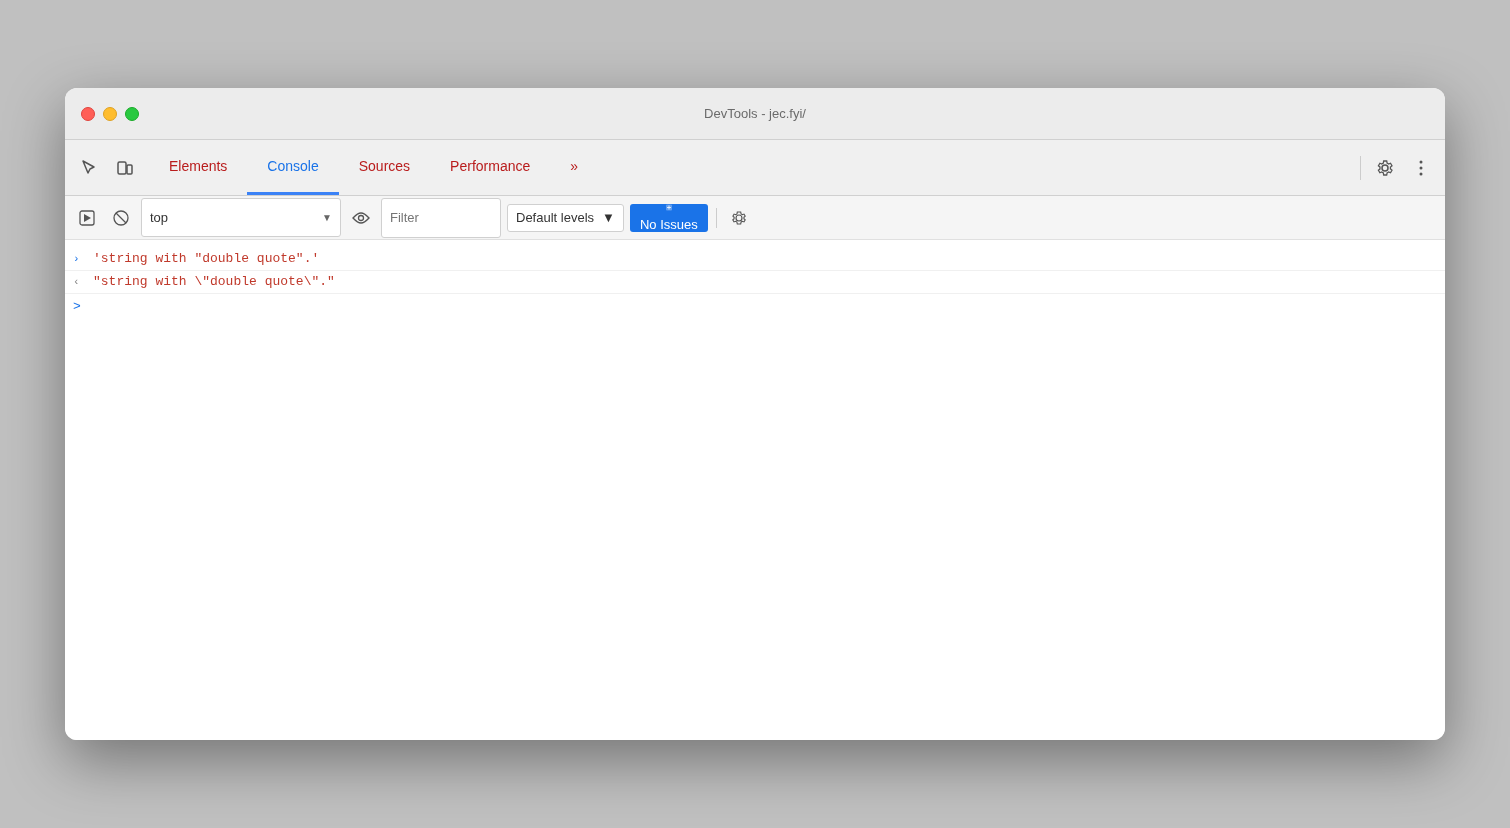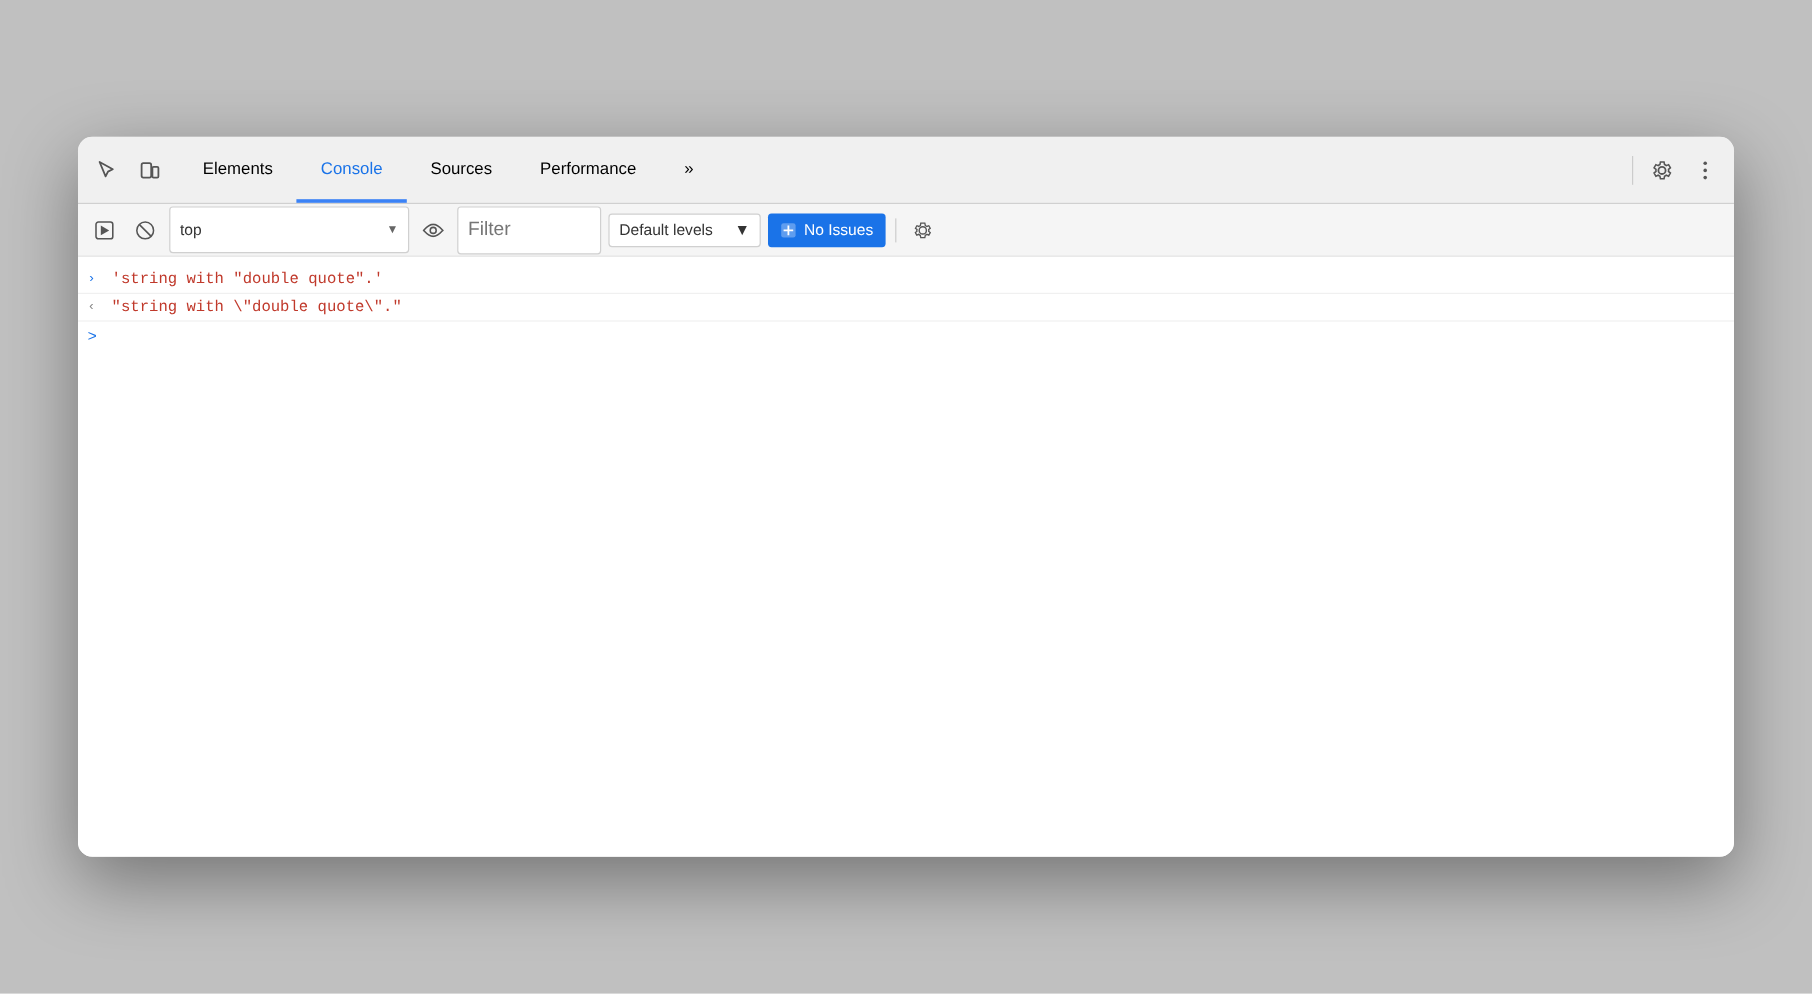--- a/index.html
+++ b/index.html
@@ -75,21 +75,21 @@
     .tabs {
       display: flex;
       align-items: stretch;
       flex: 1;
     }
     .tab {
       display: flex;
       align-items: center;
       padding: 0 20px;
       font-size: 14px;
-      color: #000000;
+      color: #b91c1c;
       cursor: pointer;
       position: relative;
       white-space: nowrap;
       border-bottom: 3px solid transparent;
     }
     .tab.active {
       color: #1a73e8;
       border-bottom: 3px solid #3b82f6;
       font-weight: 500;
     }
@@ -144,49 +144,50 @@
       font-size: 10px;
       color: #666;
     }
     .filter-input {
       background: white;
       border: 1px solid #d0d0d0;
       border-radius: 3px;
       padding: 0 8px;
       height: 40px;
       width: 120px;
-      font-size: 16px;
+      font-size: 13px;
       color: #333;
       outline: none;
     }
     .default-levels-btn {
       display: flex;
       align-items: center;
       background: white;
       border: 1px solid #d0d0d0;
       border-radius: 3px;
       padding: 0 8px;
       height: 28px;
       cursor: pointer;
       font-size: 13px;
       color: #333;
-      gap: 18px;
+      gap: 8px;
     }
     .no-issues-btn {
       display: flex;
       align-items: center;
       background: #1a73e8;
       border: none;
       border-radius: 3px;
       padding: 0 10px;
       height: 28px;
       cursor: pointer;
       font-size: 13px;
       color: white;
       gap: 6px;
+      flex-direction: column;
     }
     .console-divider {
       width: 1px;
       height: 20px;
       background: #ccc;
       margin: 0 2px;
     }
     .console-output {
       background: white;
       flex: 1;
@@ -228,20 +229,28 @@
       font-size: 13px;
       cursor: text;
       width: 16px;
     }
   </style>
 </head>
 <body>
 
 <div class="window">
 
+  <div class="titlebar">
+    <div class="traffic-lights">
+      <div class="traffic-light tl-close"></div>
+      <div class="traffic-light tl-minimize"></div>
+      <div class="traffic-light tl-maximize"></div>
+    </div>
+    <span class="titlebar-title">DevTools - jec.fyi/</span>
+  </div>
 
   <div class="toolbar">
     <div class="toolbar-icons">
 
       <div class="toolbar-icon-btn">
         <svg width="18" height="18" viewBox="0 0 18 18" fill="none" xmlns="http://www.w3.org/2000/svg">
           <path d="M3 2L8 14L10 10L14 8L3 2Z" stroke="#555" stroke-width="1.5" stroke-linejoin="round" fill="none"></path>
         </svg>
       </div>
 

